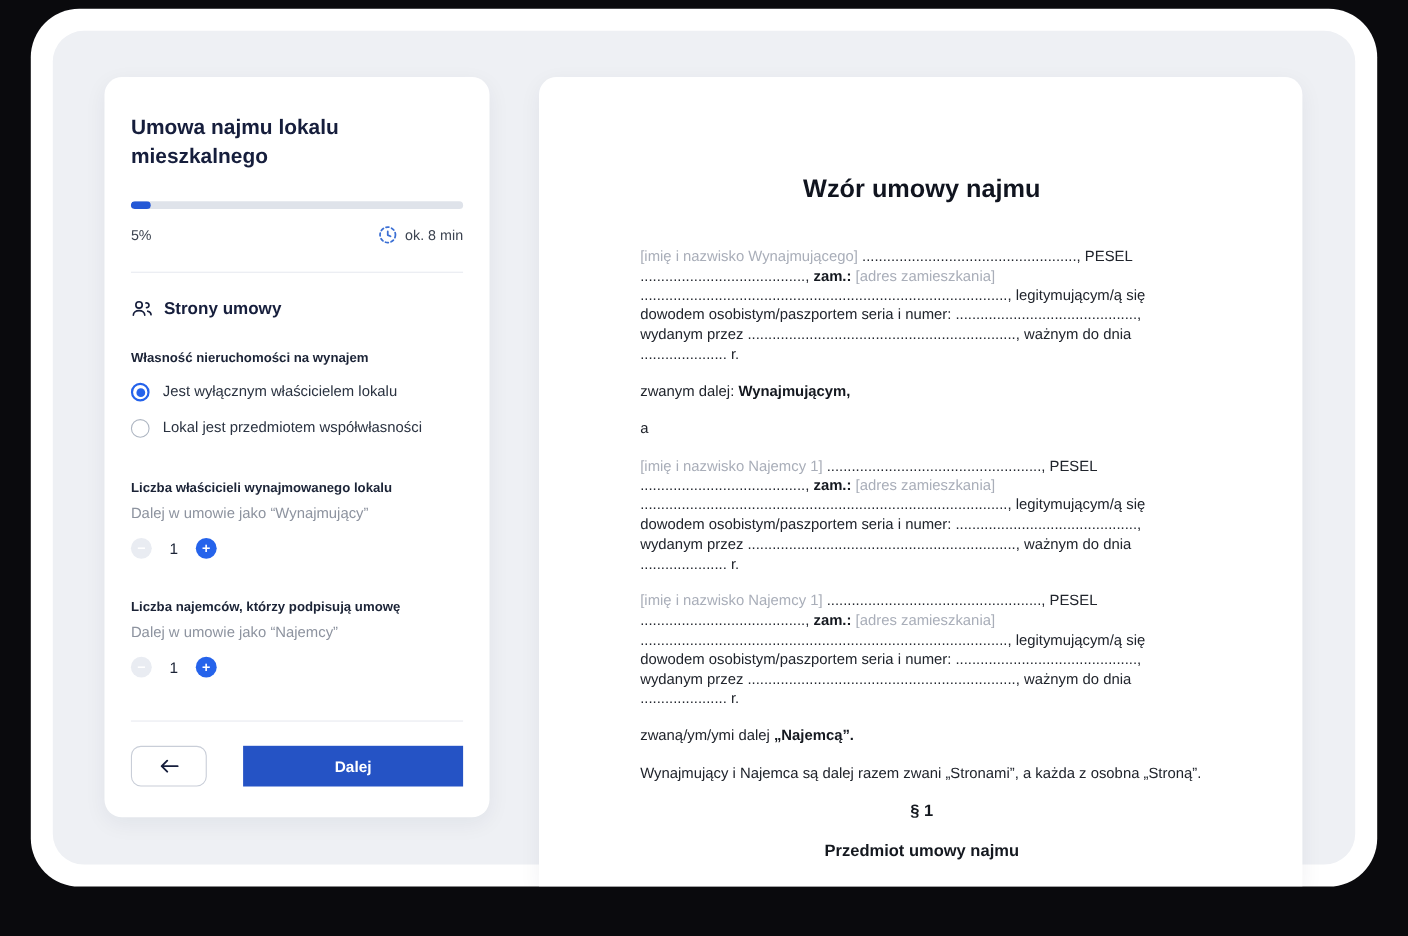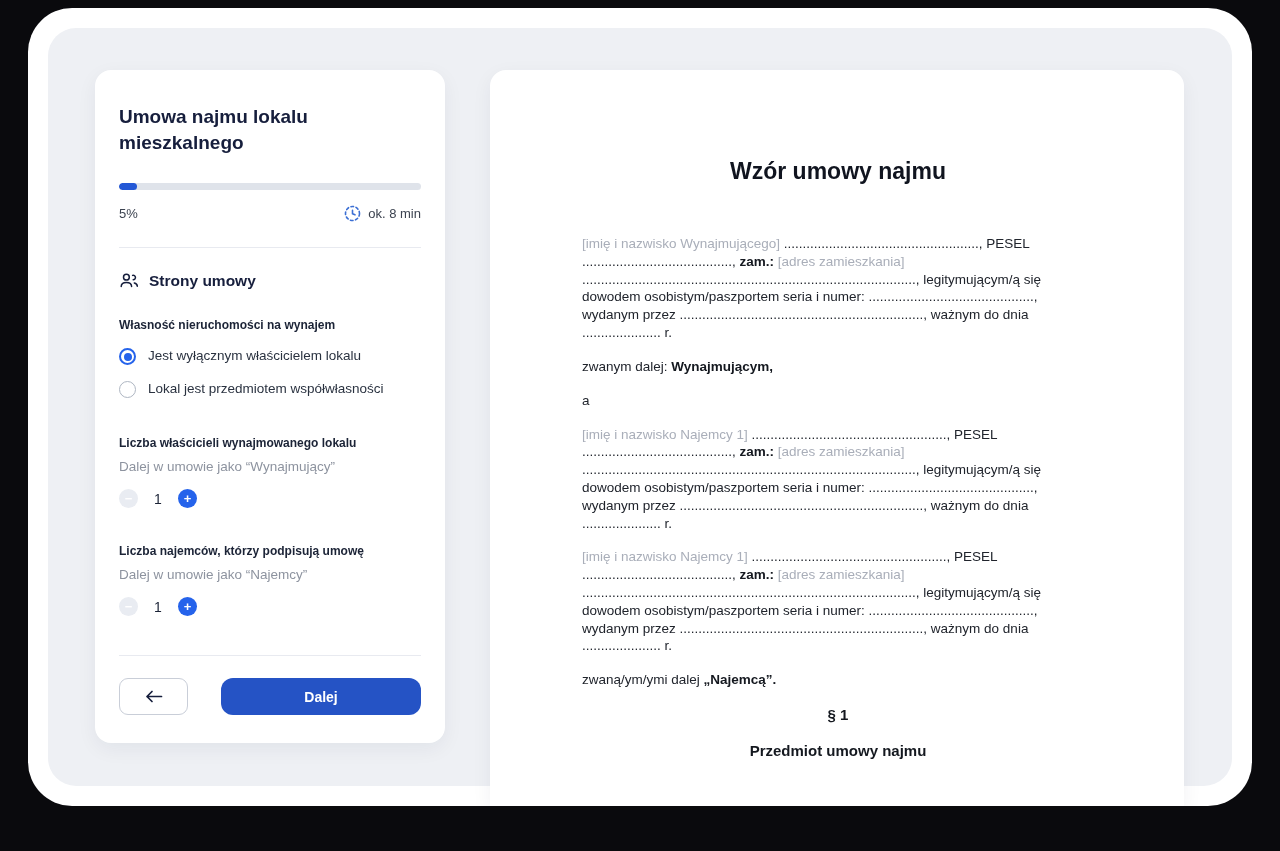--- a/index.html
+++ b/index.html
@@ -48,31 +48,31 @@
     font-family:"Liberation Sans",sans-serif; font-size:13px; font-weight:bold; cursor:pointer; line-height:1; padding:0; }
   .step-minus { background:#e9ecf2; color:#ffffff; }
   .step-plus  { background:#2563eb; color:#ffffff; }
   .step-value { width:40px; text-align:center; font-size:14px; color:#1b2336; }
 
   .footer { margin-top:auto; }
   .footer .divider { margin-top:0; }
   .btn-row { margin-top:22px; display:flex; gap:17px; }
   .back-btn { width:69px; height:37px; background:#fff; border:1px solid #c9ced8; border-radius:9px;
     display:flex; align-items:center; justify-content:center; cursor:pointer; }
-  .next-btn { flex:1; height:37px; background:#2553c5; color:#fff; border:none; border-radius:12px;
+  .next-btn { flex:1; height:37px; background:#2553c5; color:#fff; border:none; border-radius:0;
     font-family:"Liberation Sans",sans-serif; font-size:14px; font-weight:bold; cursor:pointer;margin-left:16px; }
 
   
   .doc-card {
     position:absolute; left:462px; top:62px; width:694px; height:736px;
     background:#ffffff; border-radius:16px 16px 0 0;
     box-shadow:0 6px 20px rgba(25,35,65,.06);
     padding:88px 90px 0 92px; overflow:hidden;
   }
-  .doc-title { text-align:center; font-size:23px; font-weight:bold; color:#10141f; margin-bottom:50px; }
+  .doc-title { text-align:center; font-size:23px; font-weight:bold; color:#10141f; margin-bottom:39px; }
   .doc-body { font-size:13.5px; line-height:1.32; color:#20242c; }
   .doc-body p { margin-bottom:16px; }
   .doc-body .ph { color:#a9aeb9;margin-top:34px; }
   .doc-body .b { font-weight:bold; color:#14181f; }
   .doc-center { text-align:center; font-weight:bold; font-size:15px; color:#10141f; margin-bottom:14px; }
 
   .icon svg { display:block; }
 </style>
 </head>
 <body>
@@ -158,18 +158,19 @@
 
     <div class="doc-card">
       <div class="doc-title">Wzór umowy najmu</div>
       <div class="doc-body" id="doc-body">
           <p><span class="ph">[imię i nazwisko Wynajmującego] </span><span class="">...................................................., PESEL ........................................, </span><span class="b">zam.:</span><span class="ph"> [adres zamieszkania] </span><span class="">........................................................................................., legitymującym/ą się dowodem osobistym/paszportem seria i numer: ............................................, wydanym przez ................................................................., ważnym do dnia ..................... r.</span></p>
           <p><span class="">zwanym dalej: </span><span class="b">Wynajmującym,</span></p>
           <p><span class="">a</span></p>
           <p><span class="ph">[imię i nazwisko Najemcy 1] </span><span class="">...................................................., PESEL ........................................, </span><span class="b">zam.:</span><span class="ph"> [adres zamieszkania] </span><span class="">........................................................................................., legitymującym/ą się dowodem osobistym/paszportem seria i numer: ............................................, wydanym przez ................................................................., ważnym do dnia ..................... r.</span></p>
           <p><span class="ph">[imię i nazwisko Najemcy 1] </span><span class="">...................................................., PESEL ........................................, </span><span class="b">zam.:</span><span class="ph"> [adres zamieszkania] </span><span class="">........................................................................................., legitymującym/ą się dowodem osobistym/paszportem seria i numer: ............................................, wydanym przez ................................................................., ważnym do dnia ..................... r.</span></p>
           <p><span class="">zwaną/ym/ymi dalej </span><span class="b">„Najemcą”.</span></p>
+          <p><span class="">Wynajmujący i Najemca są dalej razem zwani „Stronami”, a każda z osobna „Stroną”.</span></p>
           <p class="doc-center"><span class="b">§ 1</span></p>
           <p class="doc-center"><span class="b">Przedmiot umowy najmu</span></p>
         </div>
     </div>
   </div>
 </div>
 
 </body></html>

